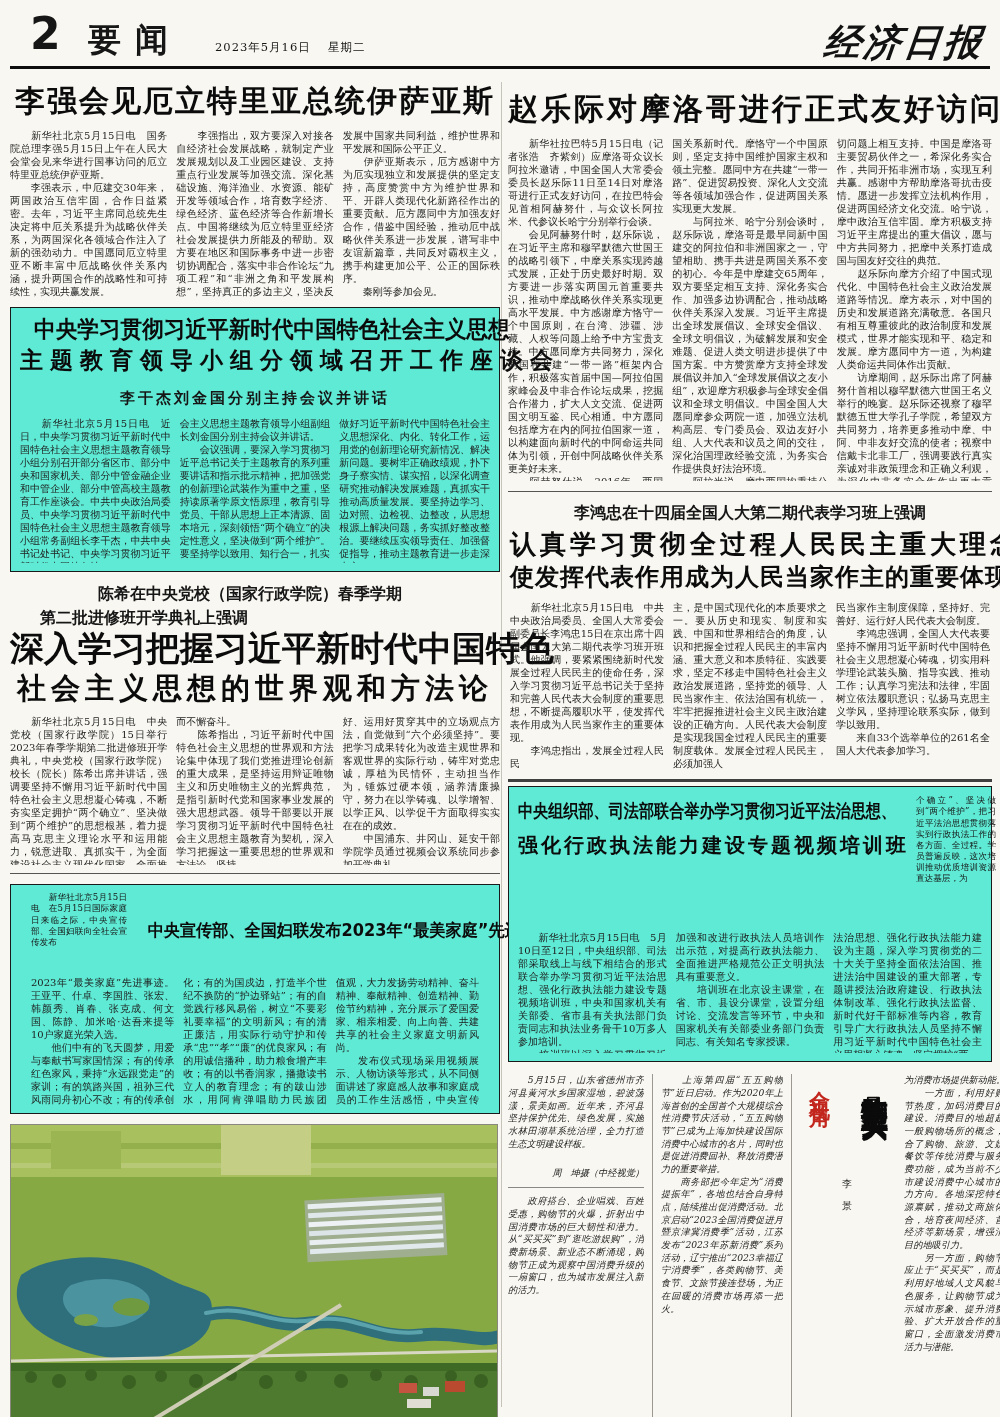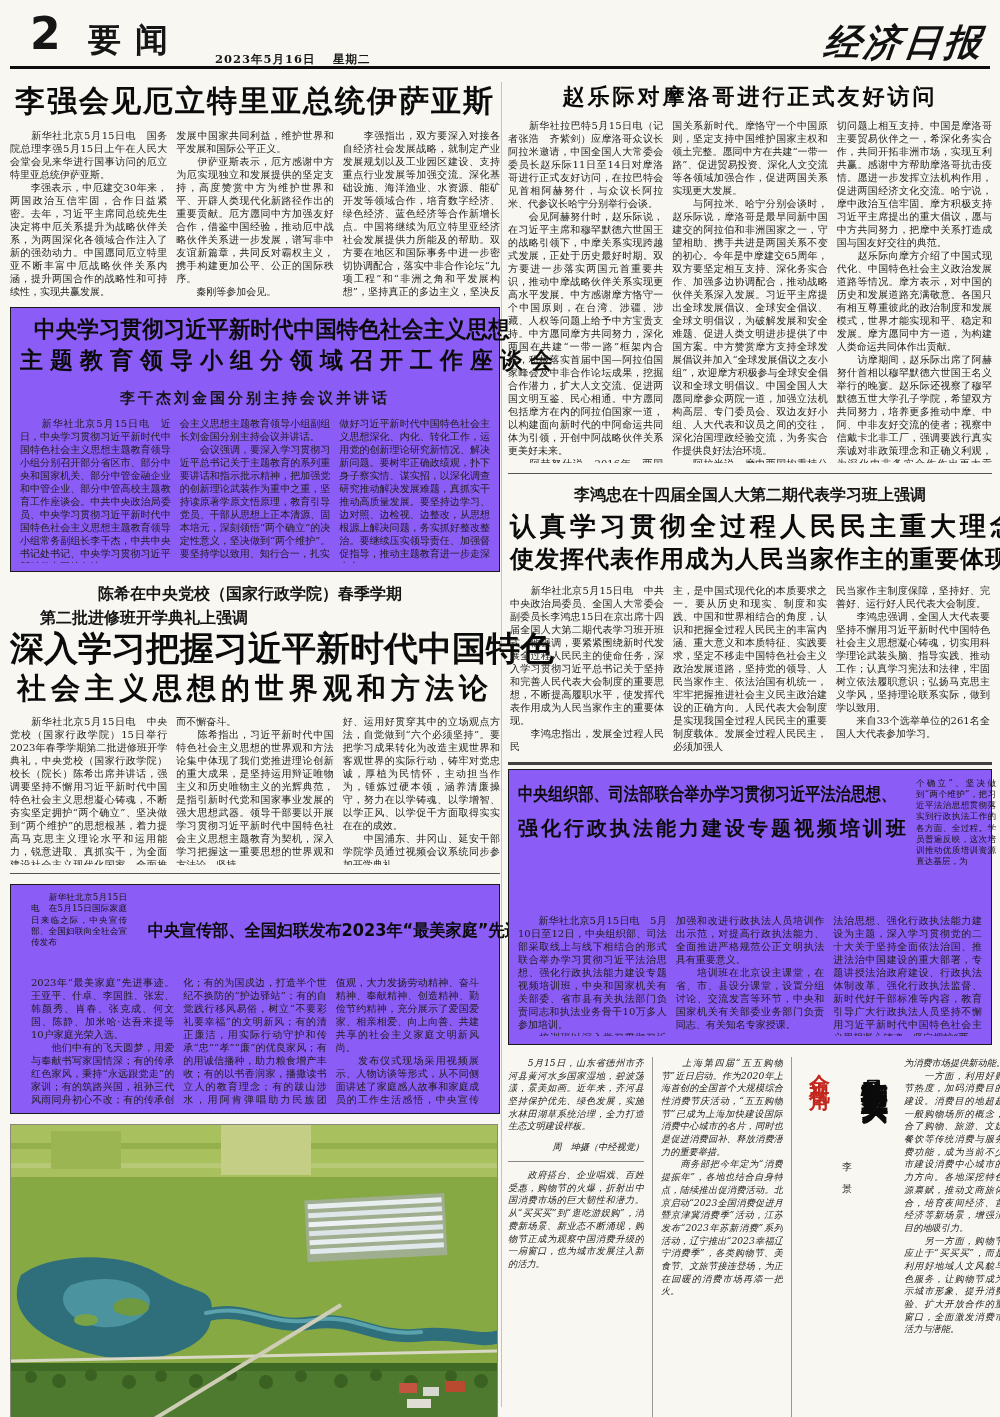--- a/index.html
+++ b/index.html
@@ -5,55 +5,55 @@
   html,body{margin:0;padding:0;background:#e8e6de;}
   #page{position:relative;width:1000px;height:1417px;margin:0 auto;background:#f8f7f1;
         font-family:"DejaVu Serif","Liberation Serif",serif;color:#161616;overflow:hidden;}
 
   
   #hdr{position:absolute;left:10px;top:12px;width:980px;height:54px;border-bottom:3px solid #0d0d0d;}
   .pagenum{position:absolute;left:20px;top:-4px;font-family:"DejaVu Sans","Liberation Sans",sans-serif;
            font-weight:900;font-size:44px;}
   .section{position:absolute;left:78px;top:6px;font-family:"DejaVu Sans","Liberation Sans",sans-serif;
            font-weight:900;font-size:33px;letter-spacing:14px;}
-  .dateline{position:absolute;left:205px;top:40px;font-size:11.5px;font-weight:bold;letter-spacing:1px;}
+  .dateline{position:absolute;left:205px;top:28px;font-size:11.5px;font-weight:normal;letter-spacing:1px;}
   .masthead{position:absolute;right:6px;top:6px;font-size:37px;font-weight:bold;font-style:italic;
             letter-spacing:3px;transform:skewX(-6deg);color:#121212;}
 
   
   #leftcol{position:absolute;left:10px;top:80px;width:490px;}
   #rightcol{position:absolute;left:508px;top:80px;width:484px;}
   #centerline{position:absolute;left:501px;top:82px;height:1325px;width:1px;background:#c6c4ba;}
 
   .bigh{font-family:"DejaVu Sans","Liberation Sans",sans-serif;font-weight:900;text-align:center;
         color:#0b0b0b;line-height:1.15;white-space:nowrap;}
   .kick{font-weight:bold;font-size:16px;line-height:1.45;}
   .subh{font-weight:bold;font-size:15px;text-align:center;letter-spacing:3px;}
 
   .bcols{display:flex;gap:9px;overflow:hidden;}
   .bcol{flex:1;font-size:10px;line-height:1.3;text-align:justify;white-space:pre-wrap;
         overflow:hidden;color:#1d1d1d;}
   .kaitxt{font-style:italic;font-size:9.2px;line-height:1.38;text-align:justify;white-space:pre-wrap;color:#222;}
 
-  .abox{border:1.5px solid #1a1a1a;padding:8px 9px;background:#8b5cf6;}
+  .abox{border:1.5px solid #1a1a1a;padding:8px 9px;background:#5eead4;}
 
   
   .g-row1{display:flex;gap:10px;}
   .g-heads{width:388px;flex:none;}
   .g-side{width:80px;flex:none;font-size:8.6px;line-height:1.3;text-align:justify;white-space:pre-wrap;overflow:hidden;}
 
   
   .d-row1{display:flex;gap:10px;align-items:center;}
   .d-intro{width:96px;flex:none;font-size:8.6px;line-height:1.3;text-align:justify;white-space:pre-wrap;overflow:hidden;height:78px;}
 
   
   #bottomright{display:flex;gap:8px;margin-top:12px;height:372px;}
   .vdiv{width:1px;background:#9a9890;flex:none;}
   .capcol{width:136px;flex:none;overflow:hidden;}
-  .credit{font-style:italic;font-size:9.2px;text-align:right;margin-top:8px;}
+  .credit{font-style:italic;font-size:9.2px;text-align:right;margin-top:17px;}
   .caprule{border:0;border-top:1px solid #888;margin:7px 0;}
   .wuwucol{width:122px;flex:none;overflow:hidden;}
   .jincol{width:96px;flex:none;display:flex;gap:6px;justify-content:center;}
   .jlabel{writing-mode:vertical-rl;color:#c2261d;font-family:"DejaVu Sans","Liberation Sans",sans-serif;
           font-weight:900;font-size:21px;letter-spacing:8px;height:120px;flex:none;}
   .jauthor{writing-mode:vertical-rl;font-size:10px;letter-spacing:6px;margin-top:96px;height:70px;color:#333;flex:none;}
   .jhead{writing-mode:vertical-rl;font-family:"DejaVu Sans","Liberation Sans",sans-serif;font-weight:900;
          font-size:27px;line-height:1.15;letter-spacing:2px;height:368px;color:#0b0b0b;}
   .rightcoltxt{width:110px;flex:none;overflow:hidden;}
 
@@ -77,24 +77,24 @@
 
   <div id="centerline"></div>
 
   <div id="leftcol">
 
     <div>
       <div class="bigh" style="font-size:30px;letter-spacing:2px;margin:4px 0 10px;">李强会见厄立特里亚总统伊萨亚斯</div>
       <div class="bcols" style="height:168px;">
         <div class="bcol">　　新华社北京5月15日电　国务院总理李强5月15日上午在人民大会堂会见来华进行国事访问的厄立特里亚总统伊萨亚斯。
 　　李强表示，中厄建交30年来，两国政治互信牢固，合作日益紧密。去年，习近平主席同总统先生决定将中厄关系提升为战略伙伴关系，为两国深化各领域合作注入了新的强劲动力。中国愿同厄立特里亚不断丰富中厄战略伙伴关系内涵，提升两国合作的战略性和可持续性，实现共赢发展。</div>
+        <div class="bcol">　　李强指出，双方要深入对接各自经济社会发展战略，就制定产业发展规划以及工业园区建设、支持重点行业发展等加强交流。深化基础设施、海洋渔业、水资源、能矿开发等领域合作，培育数字经济、绿色经济、蓝色经济等合作新增长点。中国将继续为厄立特里亚经济社会发展提供力所能及的帮助。双方要在地区和国际事务中进一步密切协调配合，落实中非合作论坛“九项工程”和“非洲之角和平发展构想”，坚持真正的多边主义，坚决反对强权霸凌，捍卫中厄及广大</div>
         <div class="bcol">发展中国家共同利益，维护世界和平发展和国际公平正义。
 　　伊萨亚斯表示，厄方感谢中方为厄实现独立和发展提供的坚定支持，高度赞赏中方为维护世界和平、开辟人类现代化新路径作出的重要贡献。厄方愿同中方加强友好合作，借鉴中国经验，推动厄中战略伙伴关系进一步发展，谱写非中友谊新篇章，共同反对霸权主义，携手构建更加公平、公正的国际秩序。
 　　秦刚等参加会见。</div>
-        <div class="bcol">　　李强指出，双方要深入对接各自经济社会发展战略，就制定产业发展规划以及工业园区建设、支持重点行业发展等加强交流。深化基础设施、海洋渔业、水资源、能矿开发等领域合作，培育数字经济、绿色经济、蓝色经济等合作新增长点。中国将继续为厄立特里亚经济社会发展提供力所能及的帮助。双方要在地区和国际事务中进一步密切协调配合，落实中非合作论坛“九项工程”和“非洲之角和平发展构想”，坚持真正的多边主义，坚决反对强权霸凌，捍卫中厄及广大</div>
       </div>
     </div>
 
     <div class="abox" style="margin-top:10px;">
       <div class="bigh" style="font-size:23px;transform:scaleX(0.94);">中央学习贯彻习近平新时代中国特色社会主义思想</div>
       <div class="bigh" style="font-size:23px;letter-spacing:7px;margin-top:5px;">主题教育领导小组分领域召开工作座谈会</div>
       <div class="subh" style="margin:16px 0 9px;">李干杰刘金国分别主持会议并讲话</div>
       <div class="bcols" style="height:146px;">
         <div class="bcol">　　新华社北京5月15日电　近日，中央学习贯彻习近平新时代中国特色社会主义思想主题教育领导小组分别召开部分省区市、部分中央和国家机关、部分中管金融企业和中管企业、部分中管高校主题教育工作座谈会。中共中央政治局委员、中央学习贯彻习近平新时代中国特色社会主义思想主题教育领导小组常务副组长李干杰，中共中央书记处书记、中央学习贯彻习近平新时代中国特色社</div>
         <div class="bcol">会主义思想主题教育领导小组副组长刘金国分别主持会议并讲话。
@@ -183,21 +183,21 @@
         <rect x="412" y="262" width="16" height="9" fill="#d8d8d2"></rect>
         <rect x="434" y="256" width="20" height="11" fill="#b9492f"></rect>
         <rect x="396" y="274" width="24" height="9" fill="#e0ded4"></rect>
       </g>
     </svg>
   </div>
 
   <div id="rightcol">
 
     <div>
-      <div class="bigh" style="font-size:22px;letter-spacing:3px;margin:4px 0 10px;">赵乐际对摩洛哥进行正式友好访问</div>
+      <div class="bigh" style="font-size:30px;letter-spacing:3px;margin:12px 0 10px;">赵乐际对摩洛哥进行正式友好访问</div>
       <div class="bcols" style="height:344px;">
         <div class="bcol">　　新华社拉巴特5月15日电（记者张浩　齐紫剑）应摩洛哥众议长阿拉米邀请，中国全国人大常委会委员长赵乐际11日至14日对摩洛哥进行正式友好访问，在拉巴特会见首相阿赫努什，与众议长阿拉米、代参议长哈宁分别举行会谈。
 　　会见阿赫努什时，赵乐际说，在习近平主席和穆罕默德六世国王的战略引领下，中摩关系实现跨越式发展，正处于历史最好时期。双方要进一步落实两国元首重要共识，推动中摩战略伙伴关系实现更高水平发展。中方感谢摩方恪守一个中国原则，在台湾、涉疆、涉藏、人权等问题上给予中方宝贵支持。中方愿同摩方共同努力，深化两国在共建“一带一路”框架内合作，积极落实首届中国—阿拉伯国家峰会及中非合作论坛成果，挖掘合作潜力，扩大人文交流、促进两国文明互鉴、民心相通。中方愿同包括摩方在内的阿拉伯国家一道，以构建面向新时代的中阿命运共同体为引领，开创中阿战略伙伴关系更美好未来。
 　　阿赫努什说，2016年，两国元首宣布建立摩中战略伙伴关系，开辟了两</div>
         <div class="bcol">国关系新时代。摩恪守一个中国原则，坚定支持中国维护国家主权和领土完整。愿同中方在共建“一带一路”、促进贸易投资、深化人文交流等各领域加强合作，促进两国关系实现更大发展。
 　　与阿拉米、哈宁分别会谈时，赵乐际说，摩洛哥是最早同新中国建交的阿拉伯和非洲国家之一，守望相助、携手共进是两国关系不变的初心。今年是中摩建交65周年，双方要坚定相互支持、深化务实合作、加强多边协调配合，推动战略伙伴关系深入发展。习近平主席提出全球发展倡议、全球安全倡议、全球文明倡议，为破解发展和安全难题、促进人类文明进步提供了中国方案。中方赞赏摩方支持全球发展倡议并加入“全球发展倡议之友小组”，欢迎摩方积极参与全球安全倡议和全球文明倡议。中国全国人大愿同摩参众两院一道，加强立法机构高层、专门委员会、双边友好小组、人大代表和议员之间的交往，深化治国理政经验交流，为务实合作提供良好法治环境。
 　　阿拉米说，摩中两国均秉持公正立场，在涉及彼此核心利益和重大关</div>
         <div class="bcol">切问题上相互支持。中国是摩洛哥主要贸易伙伴之一，希深化务实合作，共同开拓非洲市场，实现互利共赢。感谢中方帮助摩洛哥抗击疫情。愿进一步发挥立法机构作用，促进两国经济文化交流。哈宁说，摩中政治互信牢固。摩方积极支持习近平主席提出的重大倡议，愿与中方共同努力，把摩中关系打造成国与国友好交往的典范。
 　　赵乐际向摩方介绍了中国式现代化、中国特色社会主义政治发展道路等情况。摩方表示，对中国的历史和发展道路充满敬意。各国只有相互尊重彼此的政治制度和发展模式，世界才能实现和平、稳定和发展。摩方愿同中方一道，为构建人类命运共同体作出贡献。
 　　访摩期间，赵乐际出席了阿赫努什首相以穆罕默德六世国王名义举行的晚宴。赵乐际还视察了穆罕默德五世大学孔子学院，希望双方共同努力，培养更多推动中摩、中阿、中非友好交流的使者；视察中信戴卡北非工厂，强调要践行真实亲诚对非政策理念和正确义利观，为深化中非务实合作作出更大贡献。</div>

